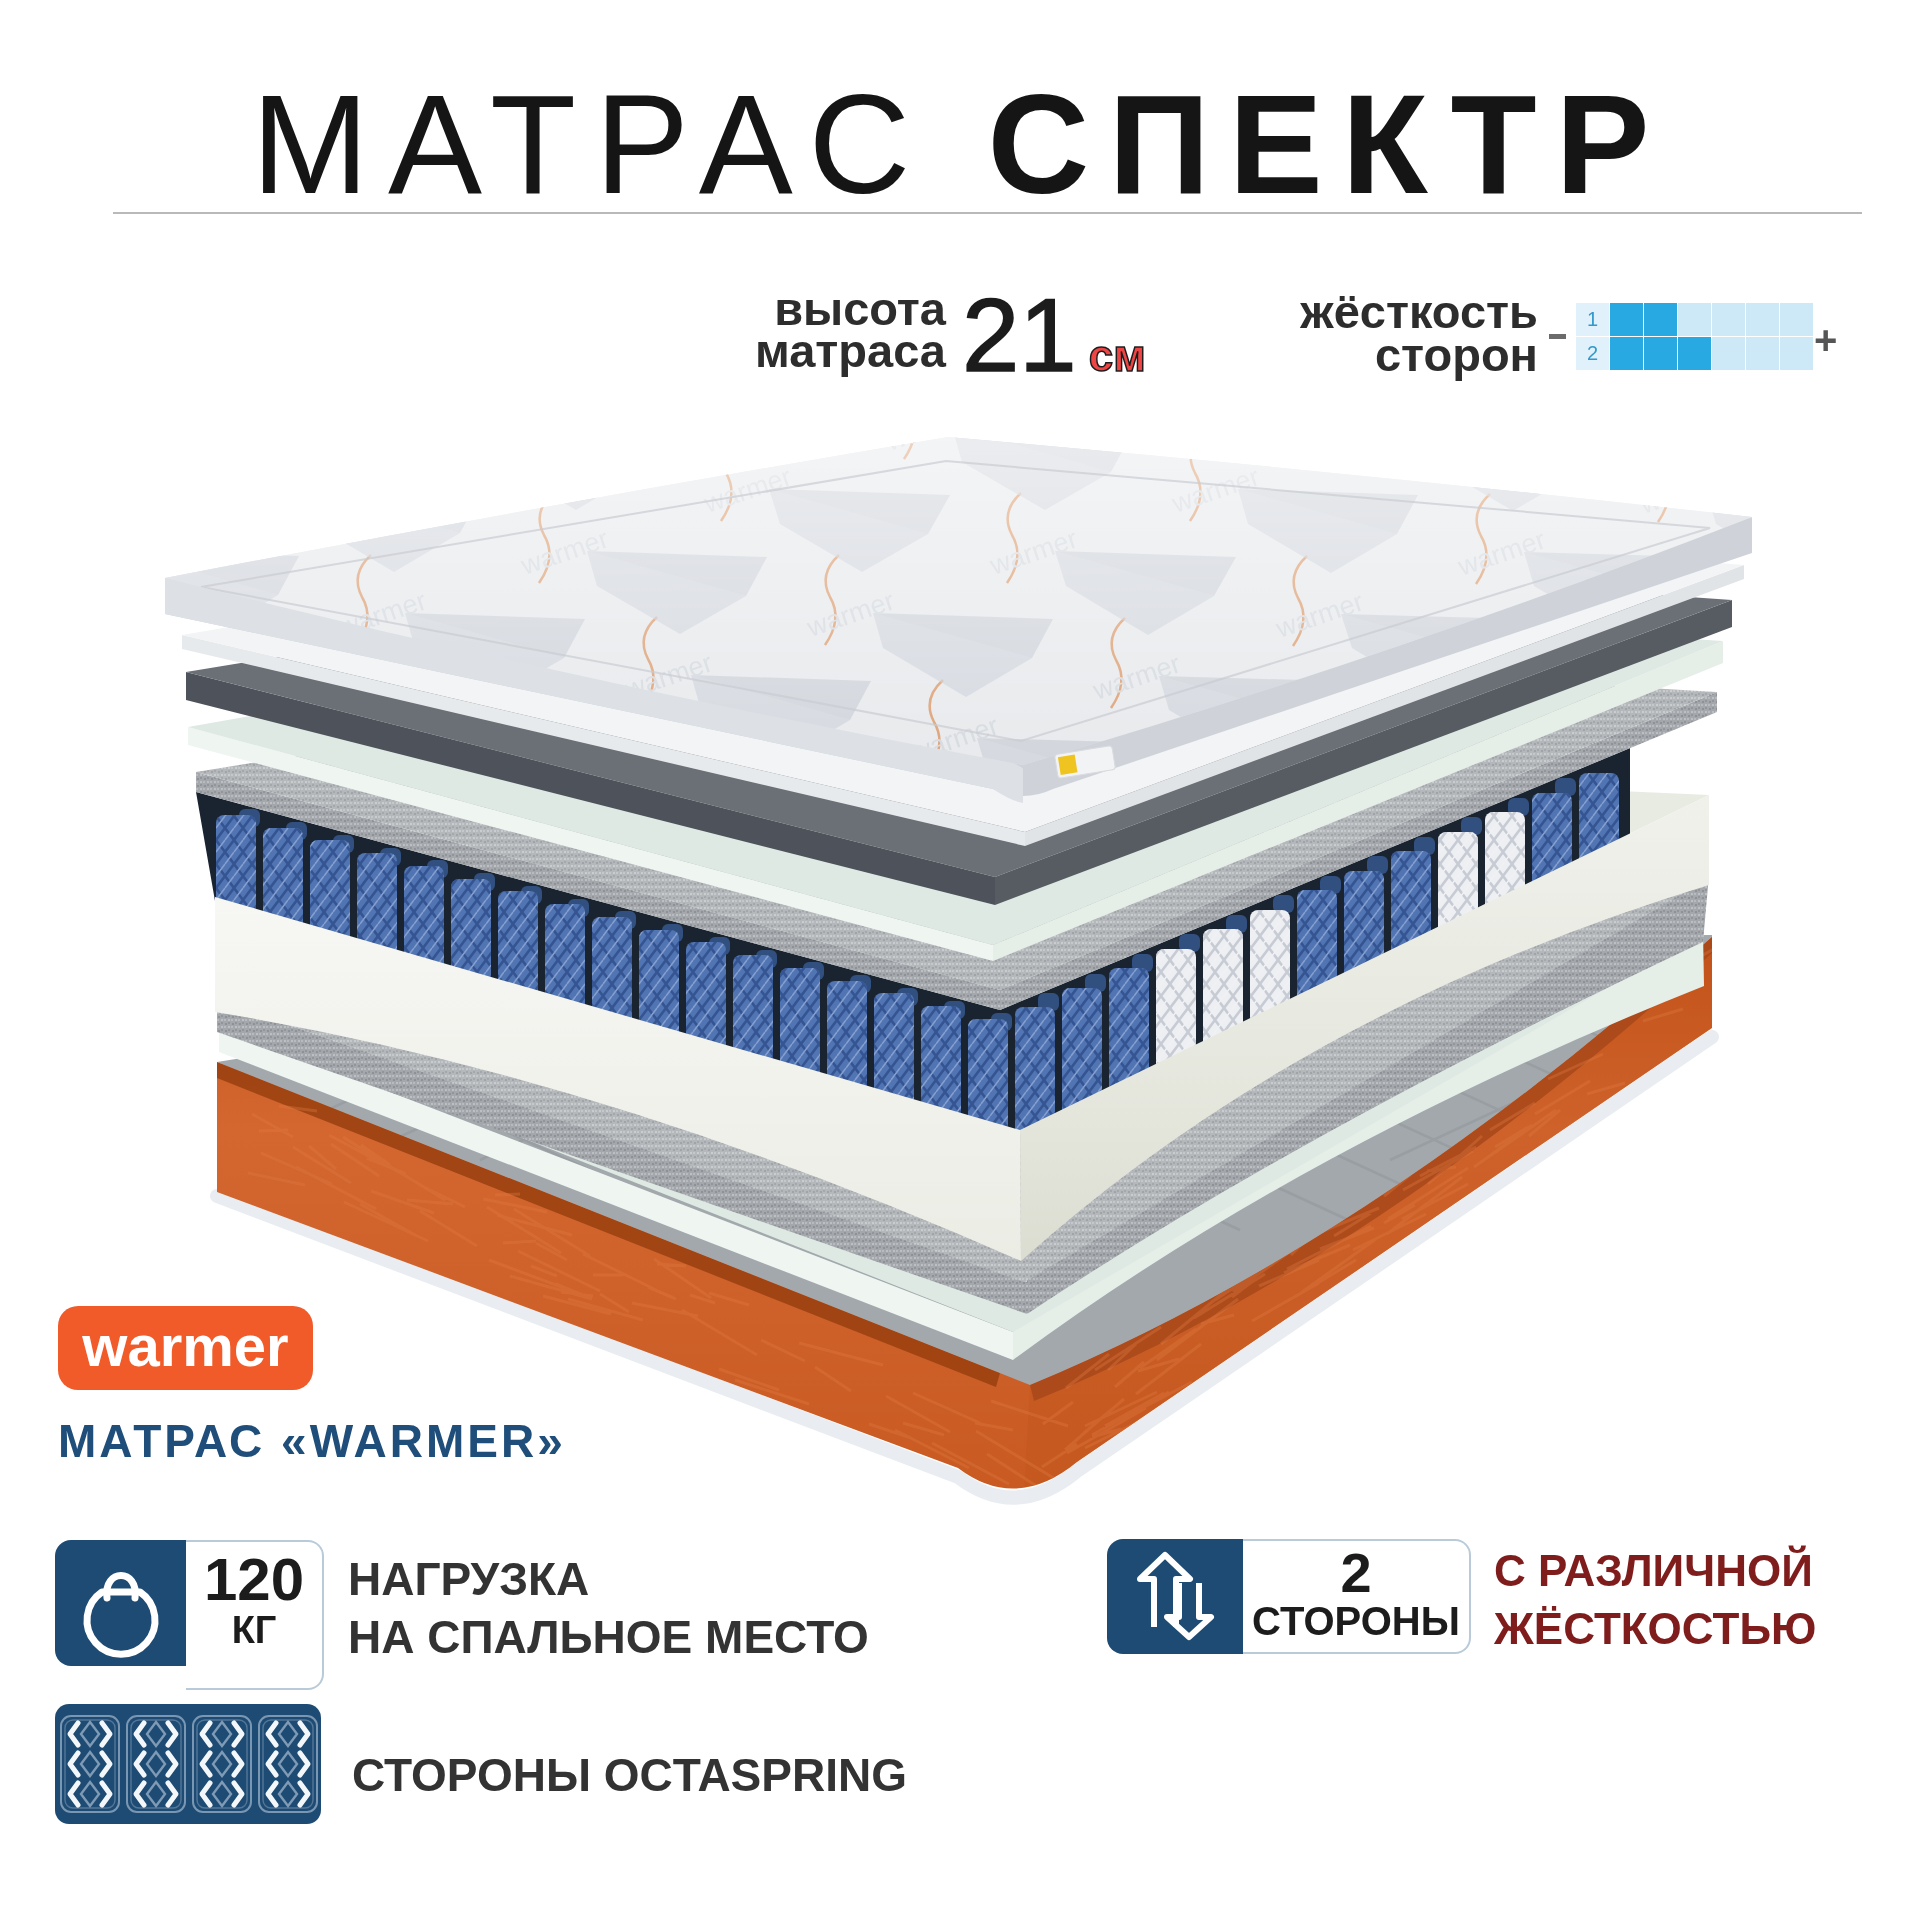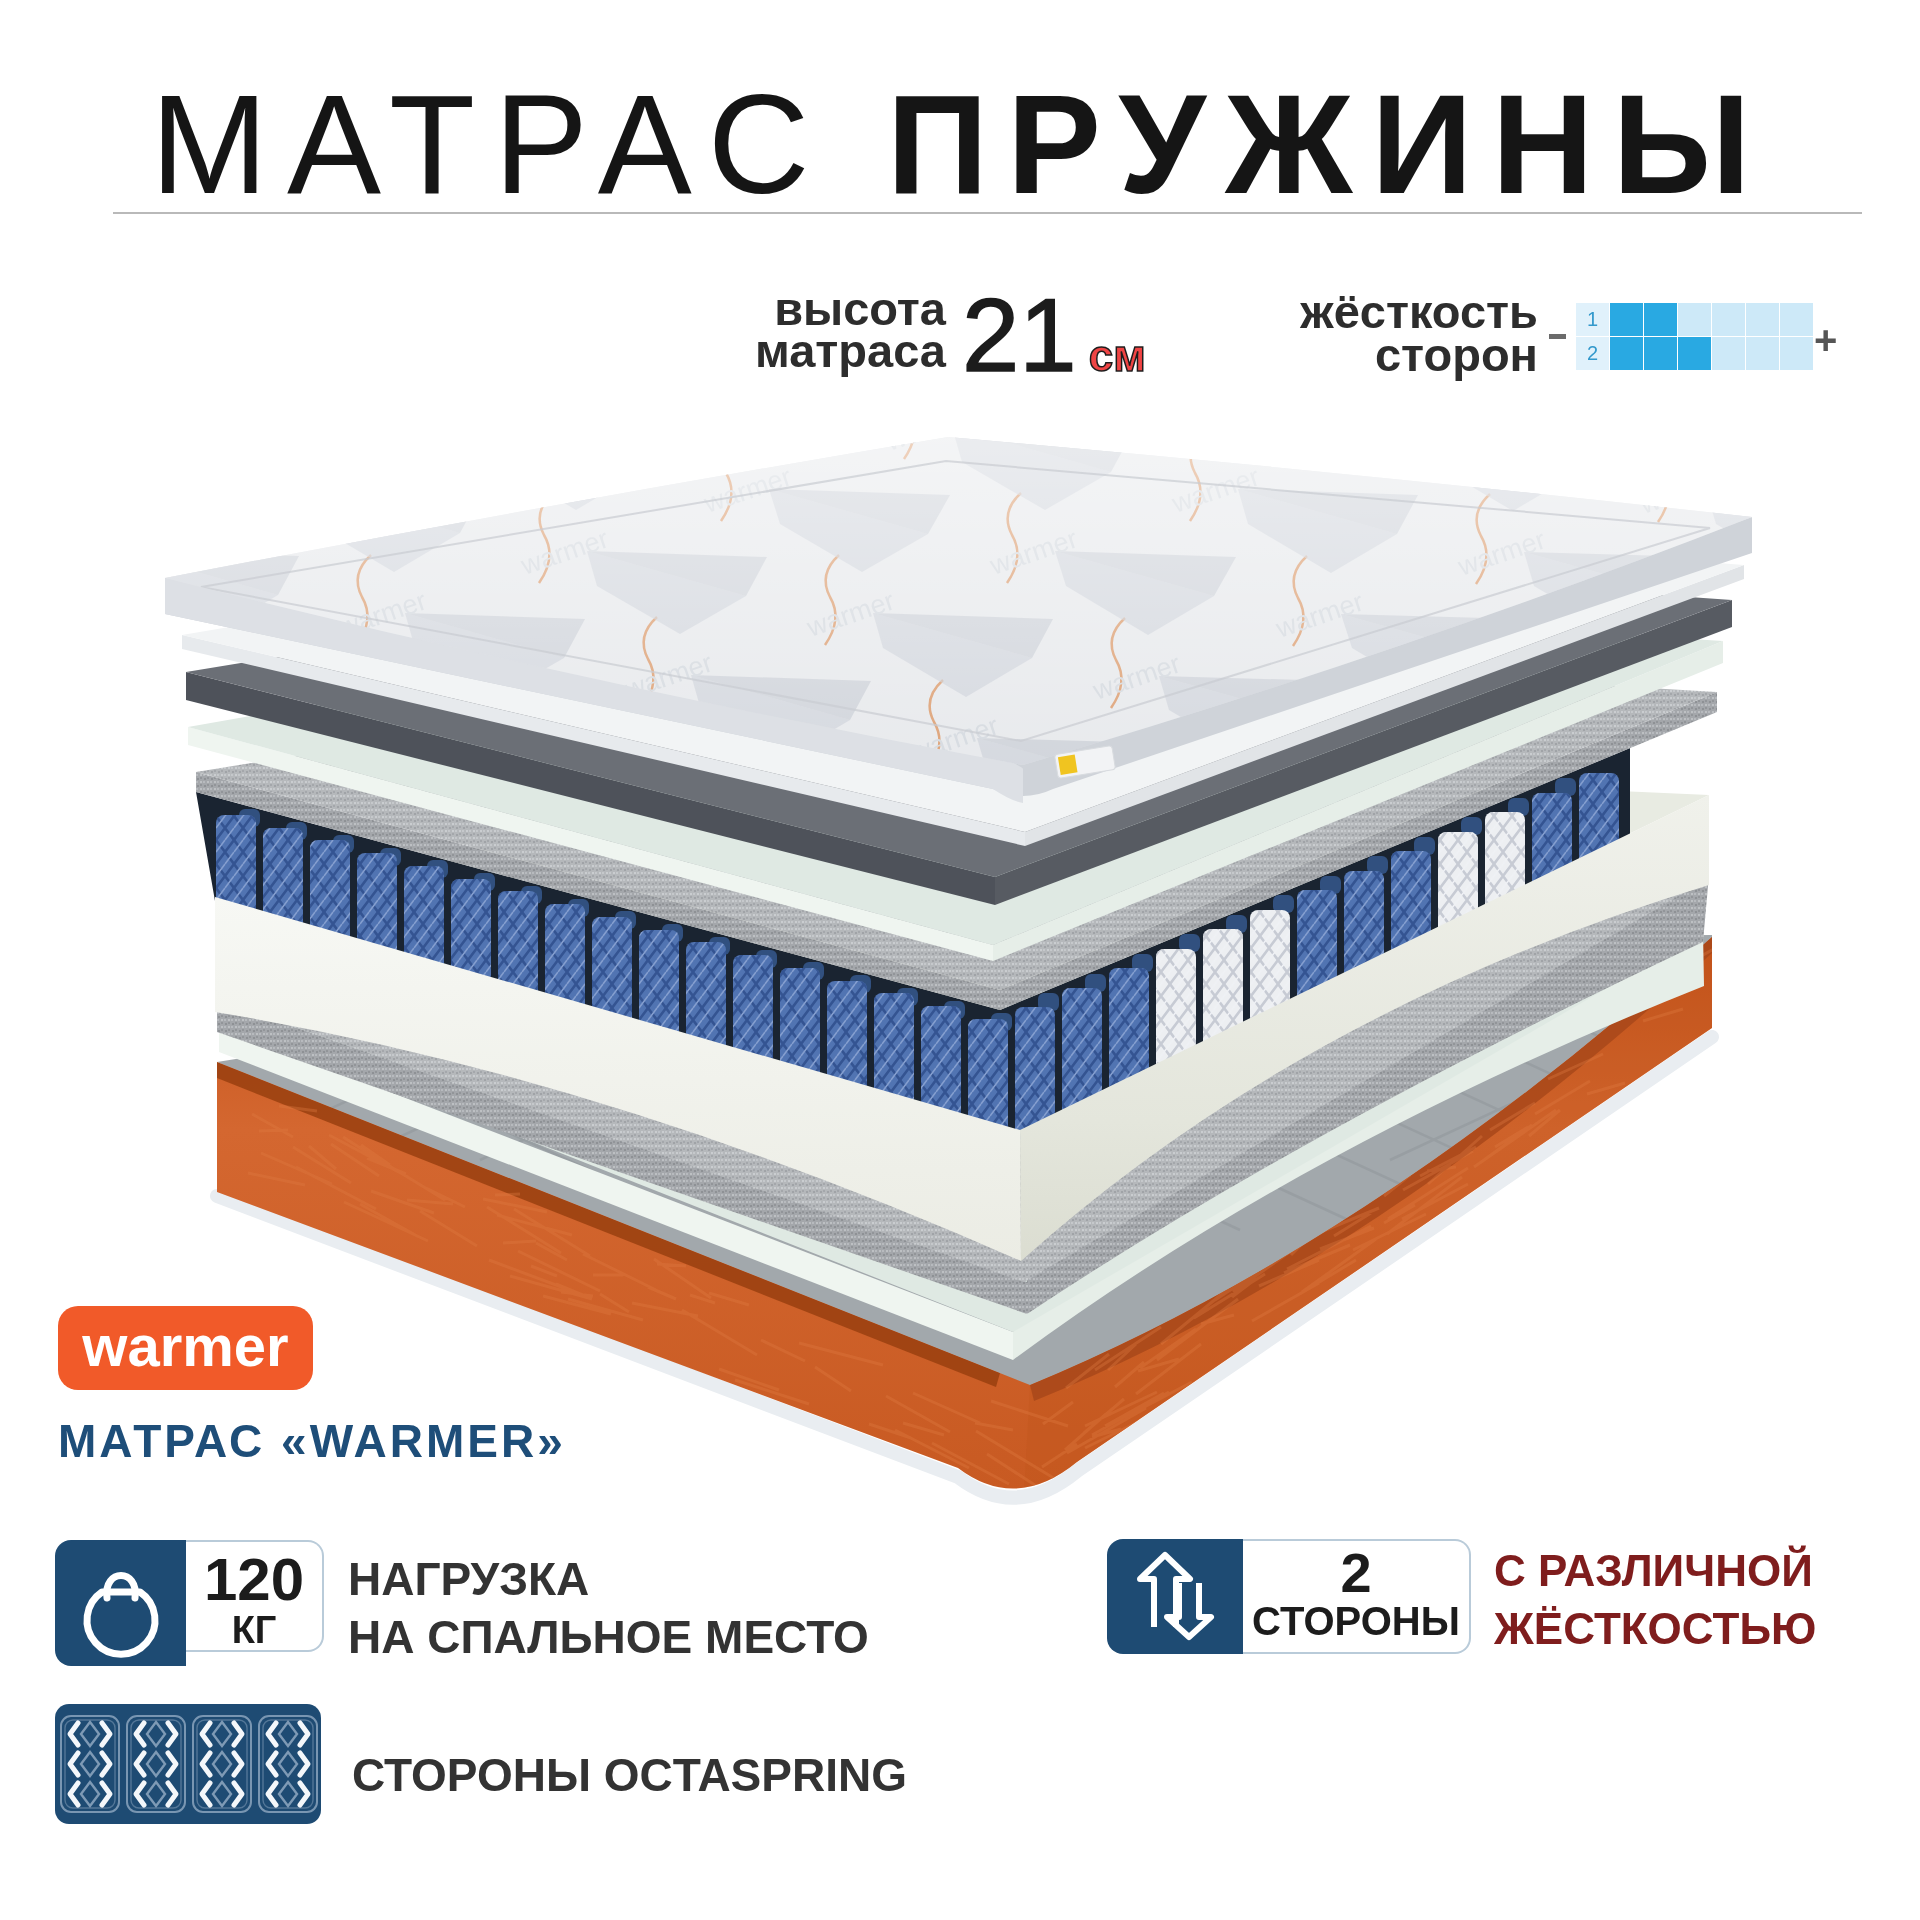--- a/index.html
+++ b/index.html
@@ -1,21 +1,21 @@
 <!DOCTYPE html>
 <html><head><meta charset="utf-8">
 <style>
 html,body{margin:0;padding:0;width:1920px;height:1920px;background:#fff;overflow:hidden}
 body{font-family:"Liberation Sans",sans-serif;position:relative}
 .abs{position:absolute}
 .nav{background:#1e4b73}
 </style></head>
 <body>
 
-<div class="abs" style="left:0;top:74px;width:1920px;text-align:center;font-size:141px;line-height:1;color:#151515;letter-spacing:19px;white-space:nowrap">МАТРАС <b>ПРУЖИНЫ</b></div>
+<div class="abs" style="left:0;top:74px;width:1920px;text-align:center;font-size:141px;line-height:1;color:#151515;letter-spacing:19px;white-space:nowrap">МАТРАС <b>СПЕКТР</b></div>
 
 <div class="abs" style="left:113px;top:212px;width:1749px;height:2px;background:#b9b9b9"></div>
 
 <div class="abs" style="right:974px;top:288px;text-align:right;font-size:47px;line-height:42px;color:#2d2d2d;font-weight:bold">высота<br>матраса</div>
 
 <div class="abs" style="left:962px;top:284px;font-size:103px;color:#1c1c1c;line-height:1;-webkit-text-stroke:1.5px #1c1c1c">21<span style="font-size:44px;font-weight:bold;color:#ef4444">&nbsp;см</span></div>
 
 <div class="abs" style="right:382px;top:290px;text-align:right;font-size:47px;line-height:43px;color:#2d2d2d;font-weight:bold">жёсткость<br>сторон</div>
 
 <div class="abs" style="left:1549px;top:334px;width:17px;height:5px;background:#6b6b6b"></div>
@@ -460,21 +460,21 @@
 
 <div class="abs" style="left:58px;top:1414px;font-size:46px;font-weight:bold;letter-spacing:3px;color:#1e4e79">МАТРАС «WARMER»</div>
 
 <div class="abs nav" style="left:55px;top:1540px;width:131px;height:126px;border-radius:16px 0 0 16px">
 <svg width="131" height="126" viewBox="0 0 131 126">
  <path d="M52,58 C48,28 84,28 80,58" fill="none" stroke="#fff" stroke-width="7" stroke-linecap="round"></path>
  <path d="M47,52 A34,34 0 1 0 85,52 L47,52 Z" fill="none" stroke="#fff" stroke-width="7" stroke-linejoin="round"></path>
 </svg>
 </div>
 
-<div class="abs" style="left:186px;top:1540px;width:138px;height:112px;border:2px solid #b9cbd9;border-left:none;border-radius:0 16px 16px 0;box-sizing:border-box;text-align:center;background:#fff">
+<div class="abs" style="left:186px;top:1540px;width:138px;height:150px;border:2px solid #b9cbd9;border-left:none;border-radius:0 16px 16px 0;box-sizing:border-box;text-align:center;background:#fff">
  <div style="font-size:60px;font-weight:bold;color:#1c1c1c;margin-top:8px;line-height:1">120</div>
  <div style="font-size:38px;font-weight:bold;color:#1c1c1c;line-height:1.1">КГ</div>
 </div>
 
 <div class="abs" style="left:348px;top:1550px;font-size:46px;font-weight:bold;color:#333;line-height:58px">НАГРУЗКА<br>НА СПАЛЬНОЕ МЕСТО</div>
 
 <div class="abs nav" style="left:55px;top:1704px;width:266px;height:120px;border-radius:14px">
 <svg width="266" height="120" viewBox="0 0 266 120">
 <rect x="6" y="12" width="58" height="96" rx="10" fill="none" stroke="#8aa3bd" stroke-width="2" opacity="0.85"></rect>
 <rect x="10" y="16" width="50" height="88" rx="8" fill="none" stroke="#8aa3bd" stroke-width="1.4" opacity="0.5"></rect>

